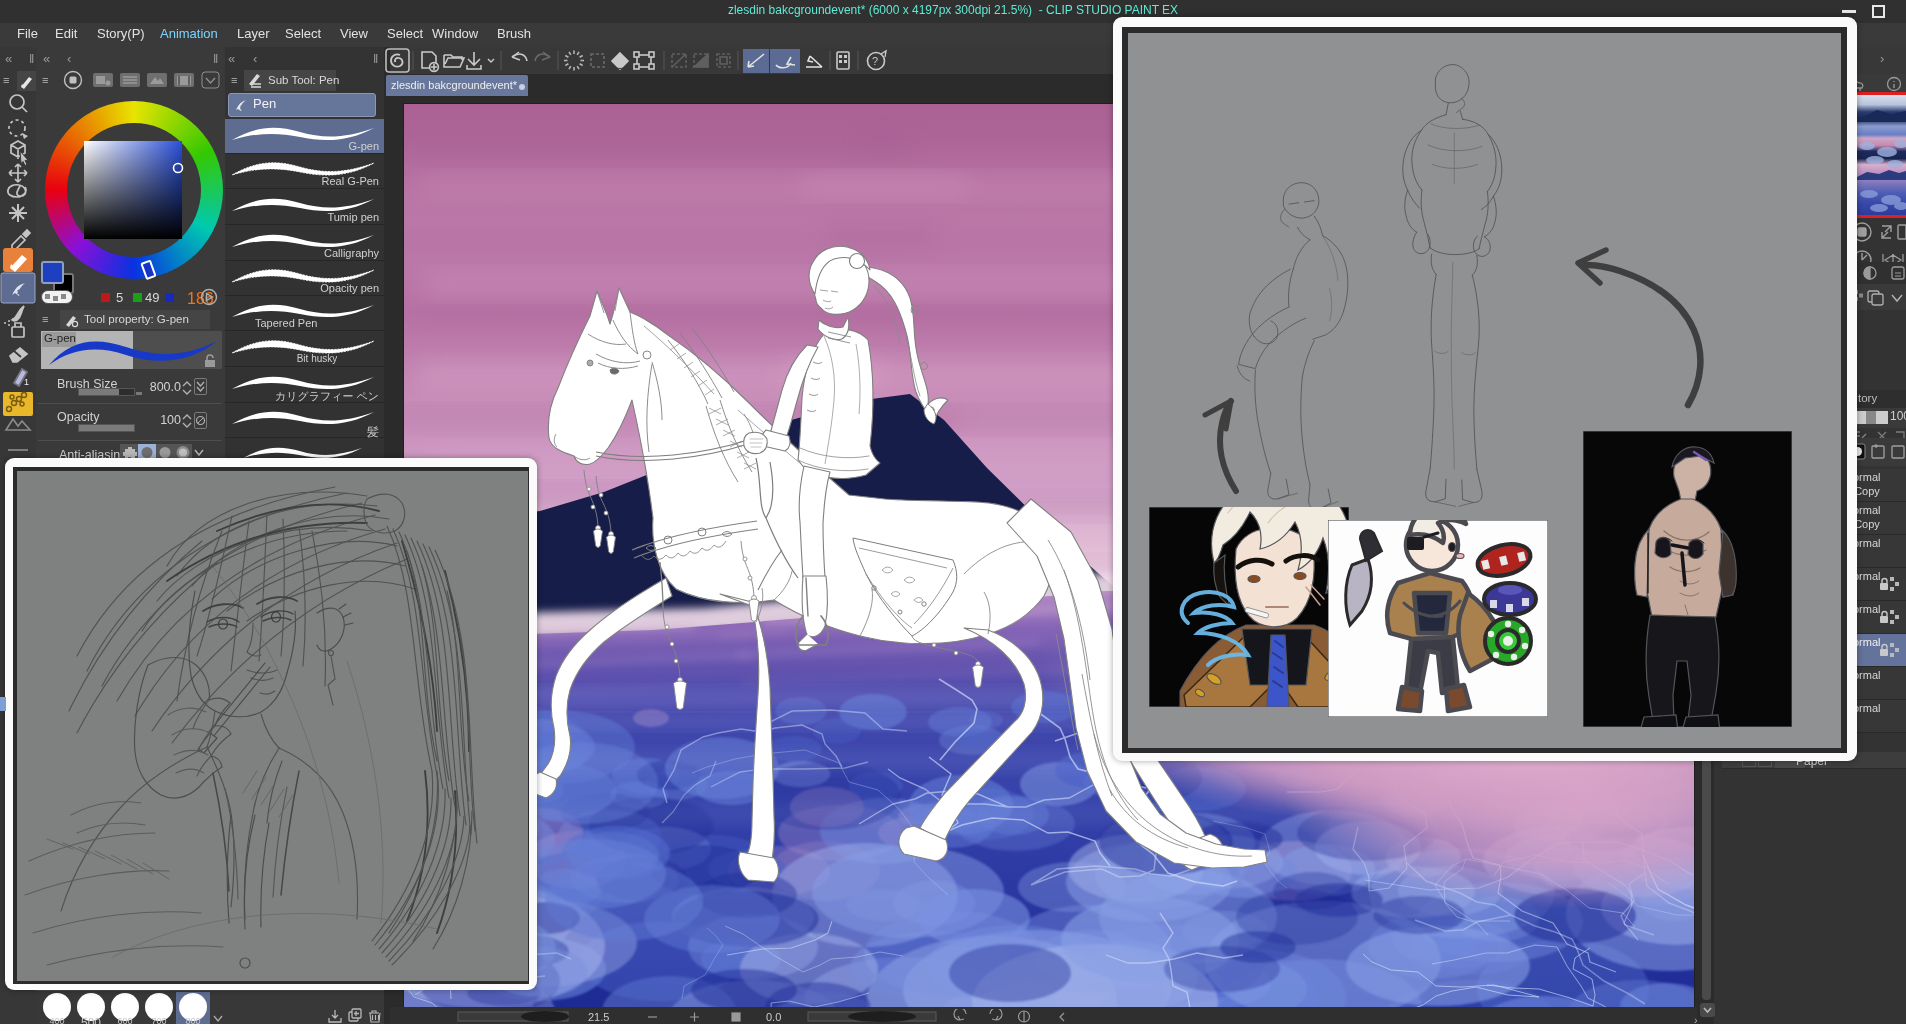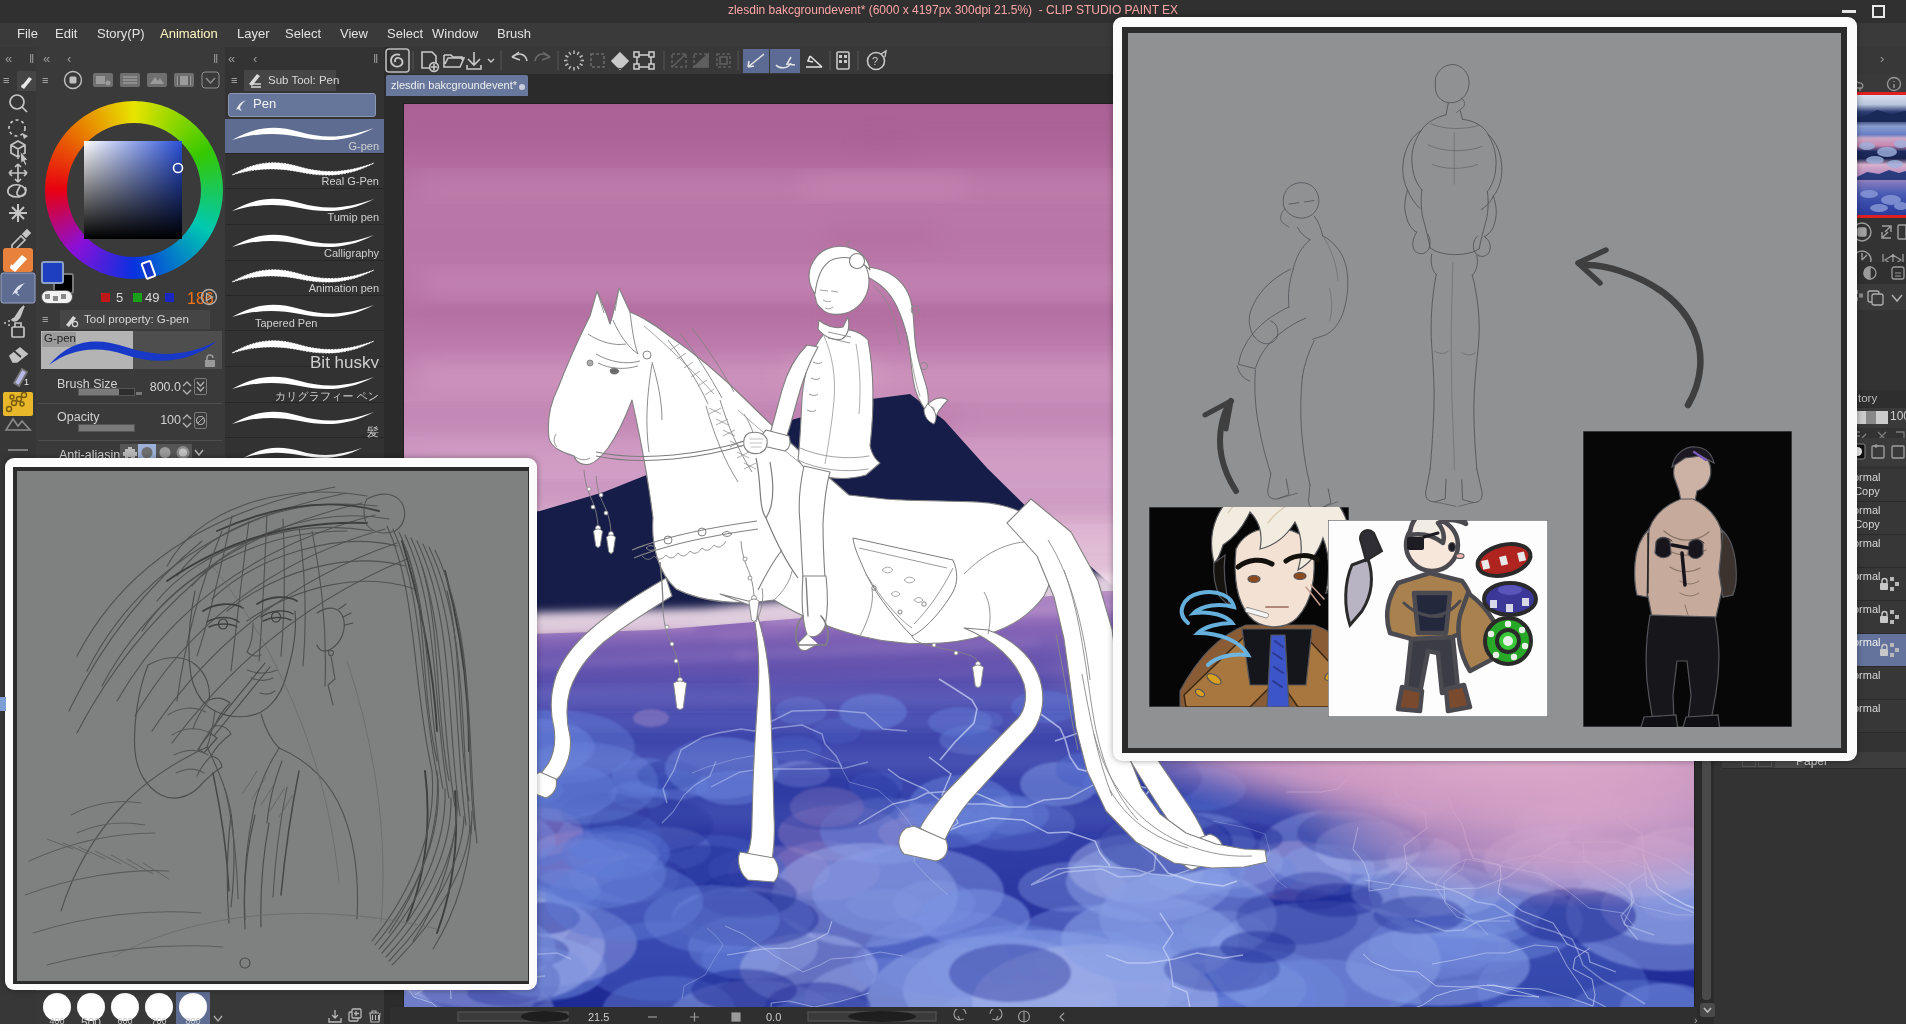--- a/index.html
+++ b/index.html
@@ -4,27 +4,27 @@
 html,body{margin:0;padding:0;width:1906px;height:1031px;overflow:hidden;background:#2b2b2b;
 font-family:"Liberation Sans",sans-serif;}
 .a{position:absolute;box-sizing:border-box;}
 svg{display:block}
 </style></head><body>
 
 <div class="a" style="left:0px;top:0px;width:1906px;height:23px;background:#303030"></div>
 <div class="a" style="left:0px;top:23px;width:1906px;height:24px;background:#3a3a3a"></div>
 <div class="a" style="left:0px;top:47px;width:1906px;height:27px;background:#383838"></div>
 <div class="a" style="left:0px;top:74px;width:1906px;height:23px;background:#2b2b2b"></div>
-<div class="a" style="left:600px;top:3px;width:706px;height:18px;color:#fca5a5;font-size:12px;text-align:center;white-space:nowrap">zlesdin bakcgroundevent* (6000 x 4197px 300dpi 21.5%)&nbsp; - CLIP STUDIO PAINT EX</div>
+<div class="a" style="left:600px;top:3px;width:706px;height:18px;color:#5eead4;font-size:12px;text-align:center;white-space:nowrap">zlesdin bakcgroundevent* (6000 x 4197px 300dpi 21.5%)&nbsp; - CLIP STUDIO PAINT EX</div>
 <div class="a" style="left:1842px;top:10px;width:14px;height:3px;background:#e8e8e8"></div>
 <div class="a" style="left:1872px;top:5px;width:13px;height:13px;border:2px solid #e8e8e8"></div>
 <div class="a" style="left:17px;top:26px;width:80px;height:18px;color:#e2e2e2;font-size:13px">File</div>
 <div class="a" style="left:55px;top:26px;width:80px;height:18px;color:#e2e2e2;font-size:13px">Edit</div>
 <div class="a" style="left:97px;top:26px;width:80px;height:18px;color:#e2e2e2;font-size:13px">Story(P)</div>
-<div class="a" style="left:160px;top:26px;width:80px;height:18px;color:#fef9c3;font-size:13px">Animation</div>
+<div class="a" style="left:160px;top:26px;width:80px;height:18px;color:#7dd3fc;font-size:13px">Animation</div>
 <div class="a" style="left:237px;top:26px;width:80px;height:18px;color:#e2e2e2;font-size:13px">Layer</div>
 <div class="a" style="left:285px;top:26px;width:80px;height:18px;color:#e2e2e2;font-size:13px">Select</div>
 <div class="a" style="left:340px;top:26px;width:80px;height:18px;color:#e2e2e2;font-size:13px">View</div>
 <div class="a" style="left:387px;top:26px;width:80px;height:18px;color:#e2e2e2;font-size:13px">Select</div>
 <div class="a" style="left:432px;top:26px;width:80px;height:18px;color:#e2e2e2;font-size:13px">Window</div>
 <div class="a" style="left:497px;top:26px;width:80px;height:18px;color:#e2e2e2;font-size:13px">Brush</div>
 <div class="a" style="left:0px;top:47px;width:36px;height:977px;background:#373737"></div>
 <div class="a" style="left:36px;top:47px;width:189px;height:977px;background:#3a3a3a"></div>
 <div class="a" style="left:225px;top:47px;width:159px;height:977px;background:#333333"></div>
 <div class="a" style="left:384px;top:47px;width:6px;height:977px;background:#2b2b2b"></div>
@@ -316,31 +316,31 @@
 <div class="a" style="left:255px;top:211px;width:124px;height:13px;color:#d0d0d0;font-size:11px;text-align:right">Tumip pen</div>
 <div class="a" style="left:225px;top:226px;width:159px;height:35px;background:#323232;border-bottom:1px solid #262626"></div>
 <svg class="a" style="left:228px;top:228px" width="150" height="24" viewBox="0 0 150 24">
     <path d="M4 19 C28 5 48 4 72 11 C96 18 118 17 146 7 C120 21 96 21 72 16 C48 11 28 12 4 19 Z" fill="#fff"></path>
   </svg>
 <div class="a" style="left:255px;top:247px;width:124px;height:13px;color:#d0d0d0;font-size:11px;text-align:right">Calligraphy</div>
 <div class="a" style="left:225px;top:261px;width:159px;height:35px;background:#323232;border-bottom:1px solid #262626"></div>
 <svg class="a" style="left:228px;top:263px" width="150" height="24" viewBox="0 0 150 24">
     <path d="M4 19 C28 5 48 4 72 11 C96 18 118 17 146 7 C120 21 96 21 72 16 C48 11 28 12 4 19 Z" fill="#fff" stroke="#fff" stroke-width="0.8" stroke-dasharray="2 1.2"></path>
   </svg>
-<div class="a" style="left:255px;top:282px;width:124px;height:13px;color:#d0d0d0;font-size:11px;text-align:right">Animation pen</div>
+<div class="a" style="left:255px;top:282px;width:124px;height:13px;color:#d0d0d0;font-size:11px;text-align:right">Opacity pen</div>
 <div class="a" style="left:225px;top:296px;width:159px;height:35px;background:#323232;border-bottom:1px solid #262626"></div>
 <svg class="a" style="left:228px;top:298px" width="150" height="24" viewBox="0 0 150 24">
     <path d="M4 19 C28 5 48 4 72 11 C96 18 118 17 146 7 C120 21 96 21 72 16 C48 11 28 12 4 19 Z" fill="#fff"></path>
   </svg>
 <div class="a" style="left:255px;top:317px;width:124px;height:13px;color:#d0d0d0;font-size:11px;text-align:left">Tapered Pen</div>
 <div class="a" style="left:225px;top:332px;width:159px;height:35px;background:#323232;border-bottom:1px solid #262626"></div>
 <svg class="a" style="left:228px;top:334px" width="150" height="24" viewBox="0 0 150 24">
     <path d="M4 19 C28 5 48 4 72 11 C96 18 118 17 146 7 C120 21 96 21 72 16 C48 11 28 12 4 19 Z" fill="#fff" stroke="#fff" stroke-width="0.8" stroke-dasharray="2 1.2"></path>
   </svg>
-<div class="a" style="left:255px;top:353px;width:124px;height:13px;color:#d0d0d0;font-size:17px;text-align:right">Bit husky</div>
+<div class="a" style="left:255px;top:353px;width:124px;height:13px;color:#d0d0d0;font-size:10px;text-align:center">Bit husky</div>
 <div class="a" style="left:225px;top:368px;width:159px;height:35px;background:#323232;border-bottom:1px solid #262626"></div>
 <svg class="a" style="left:228px;top:370px" width="150" height="24" viewBox="0 0 150 24">
     <path d="M4 19 C28 5 48 4 72 11 C96 18 118 17 146 7 C120 21 96 21 72 16 C48 11 28 12 4 19 Z" fill="#fff"></path>
   </svg>
 <div class="a" style="left:255px;top:389px;width:124px;height:13px;color:#d0d0d0;font-size:11px;text-align:right">カリグラフィー ペン</div>
 <div class="a" style="left:225px;top:403px;width:159px;height:35px;background:#323232;border-bottom:1px solid #262626"></div>
 <svg class="a" style="left:228px;top:405px" width="150" height="24" viewBox="0 0 150 24">
     <path d="M4 19 C28 5 48 4 72 11 C96 18 118 17 146 7 C120 21 96 21 72 16 C48 11 28 12 4 19 Z" fill="#fff"></path>
   </svg>
 <div class="a" style="left:255px;top:424px;width:124px;height:13px;color:#d0d0d0;font-size:12px;text-align:right">髪</div>

